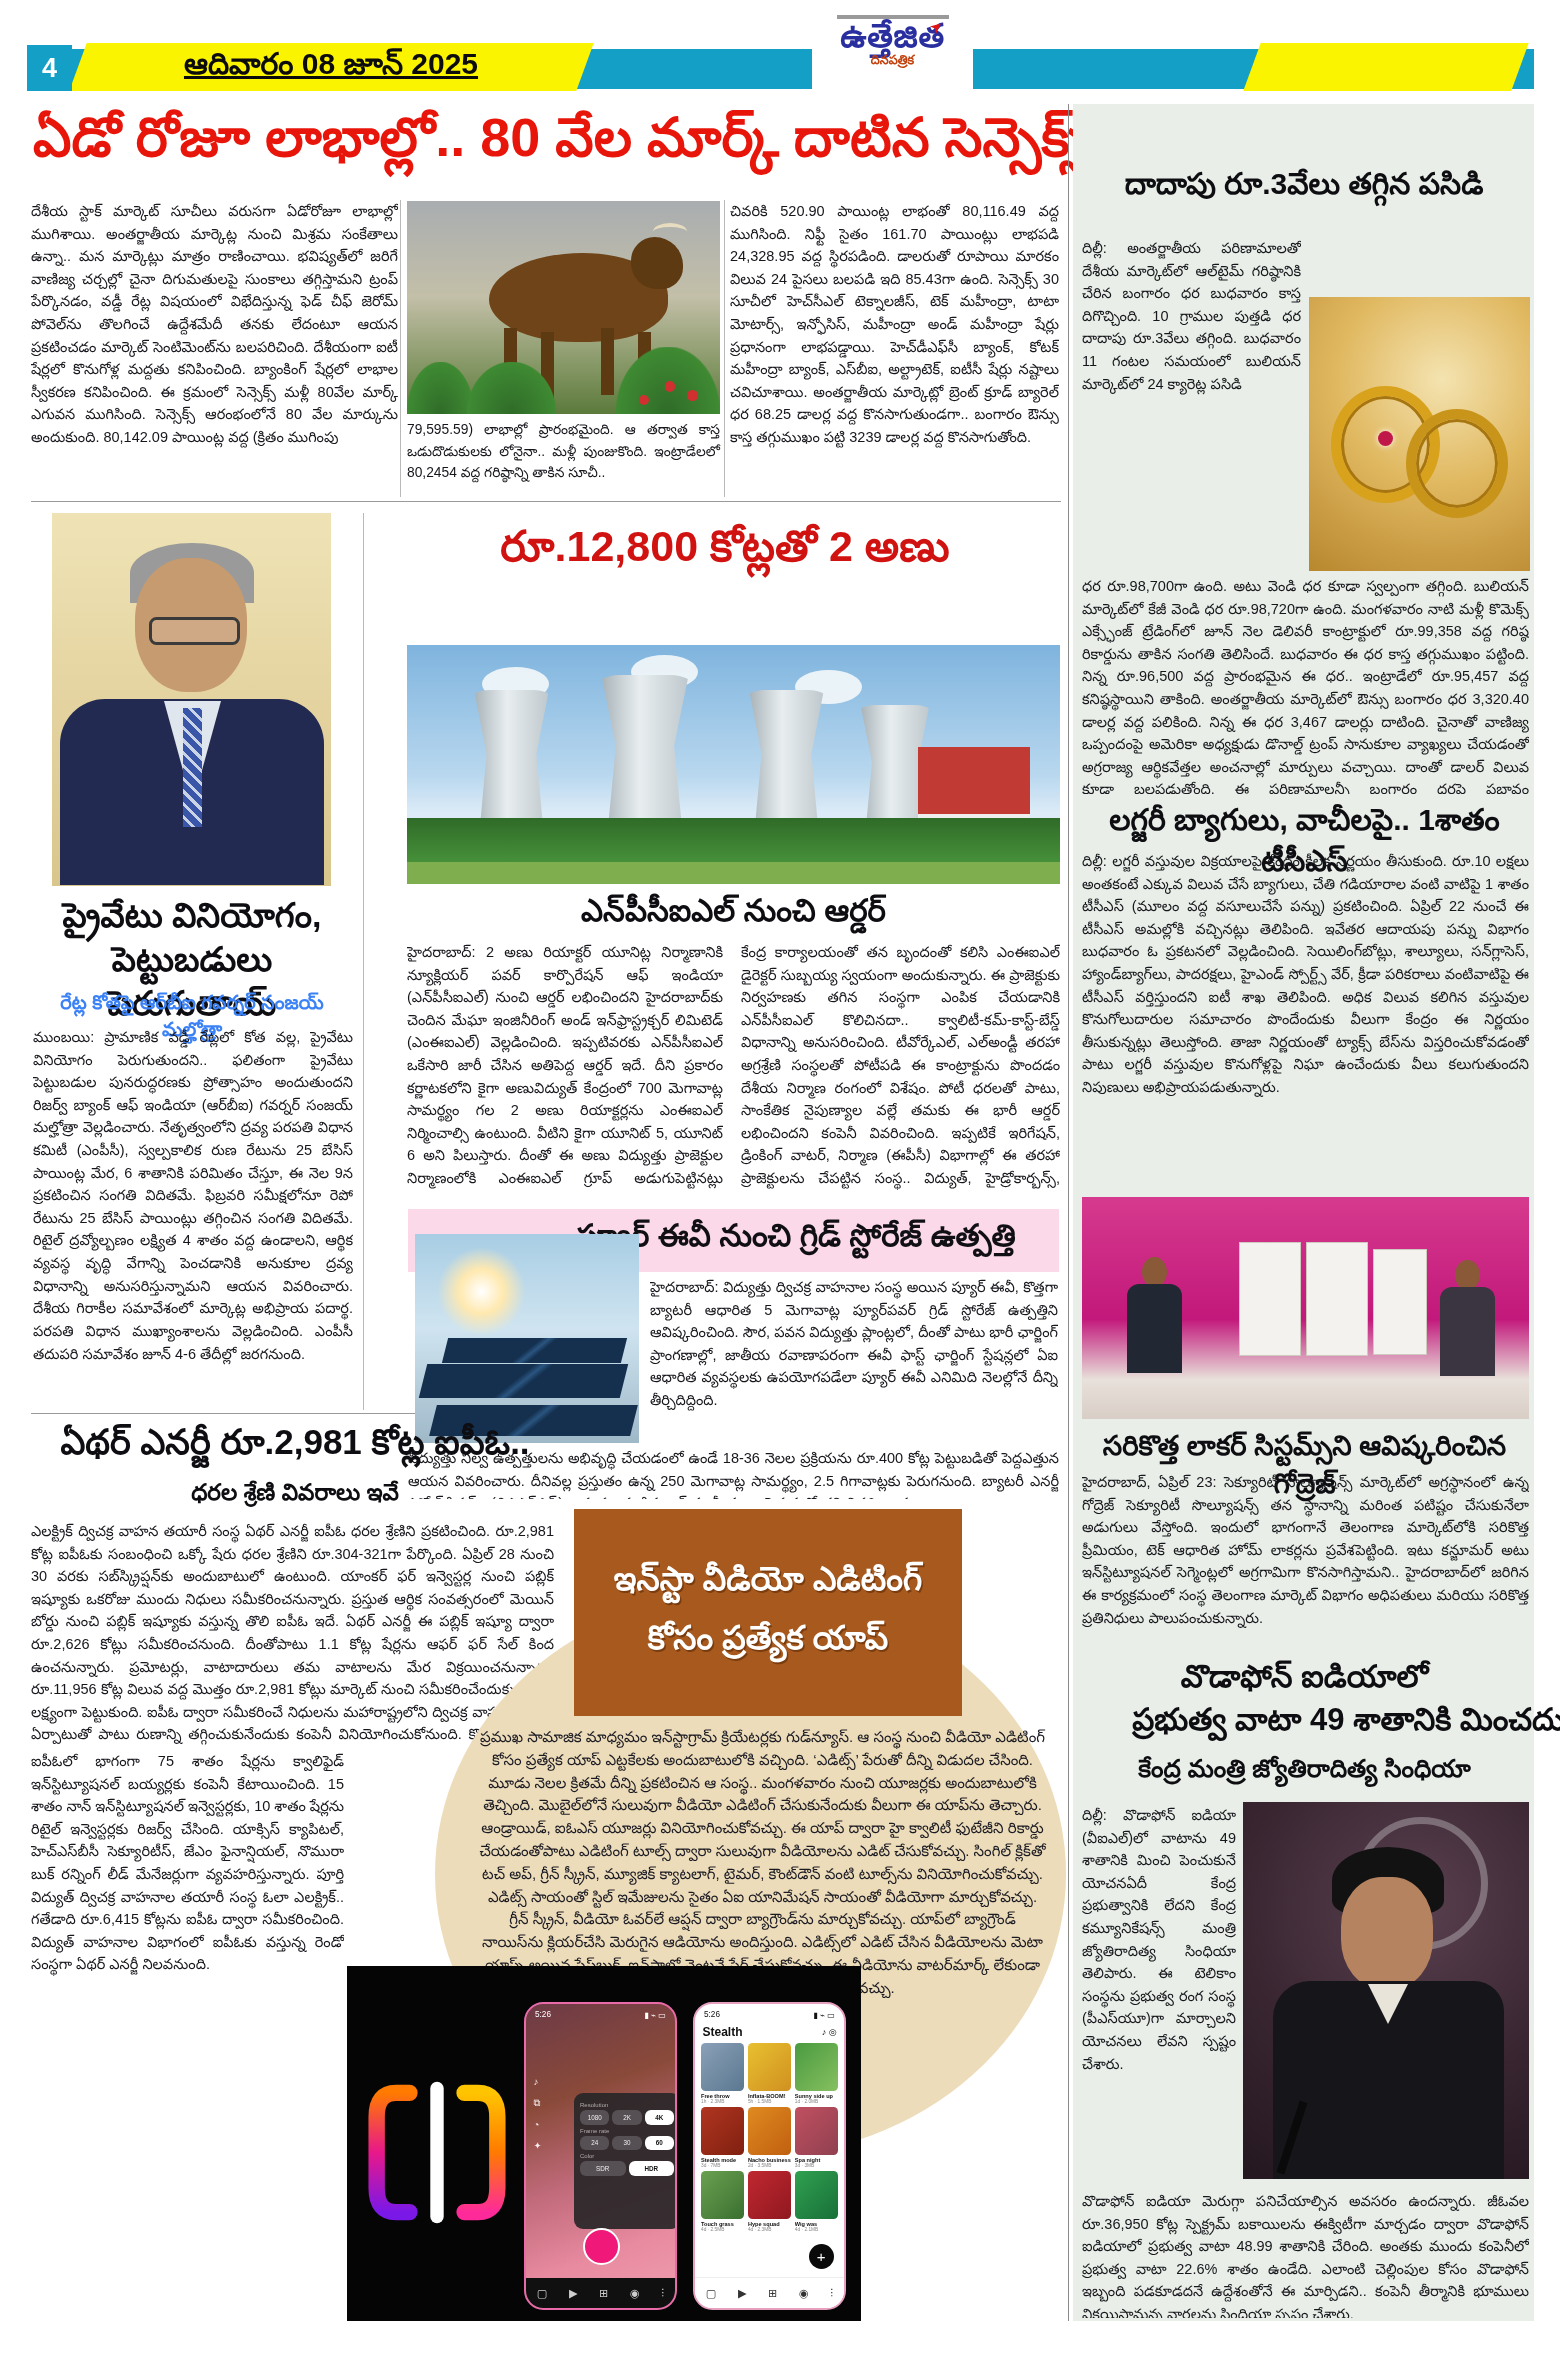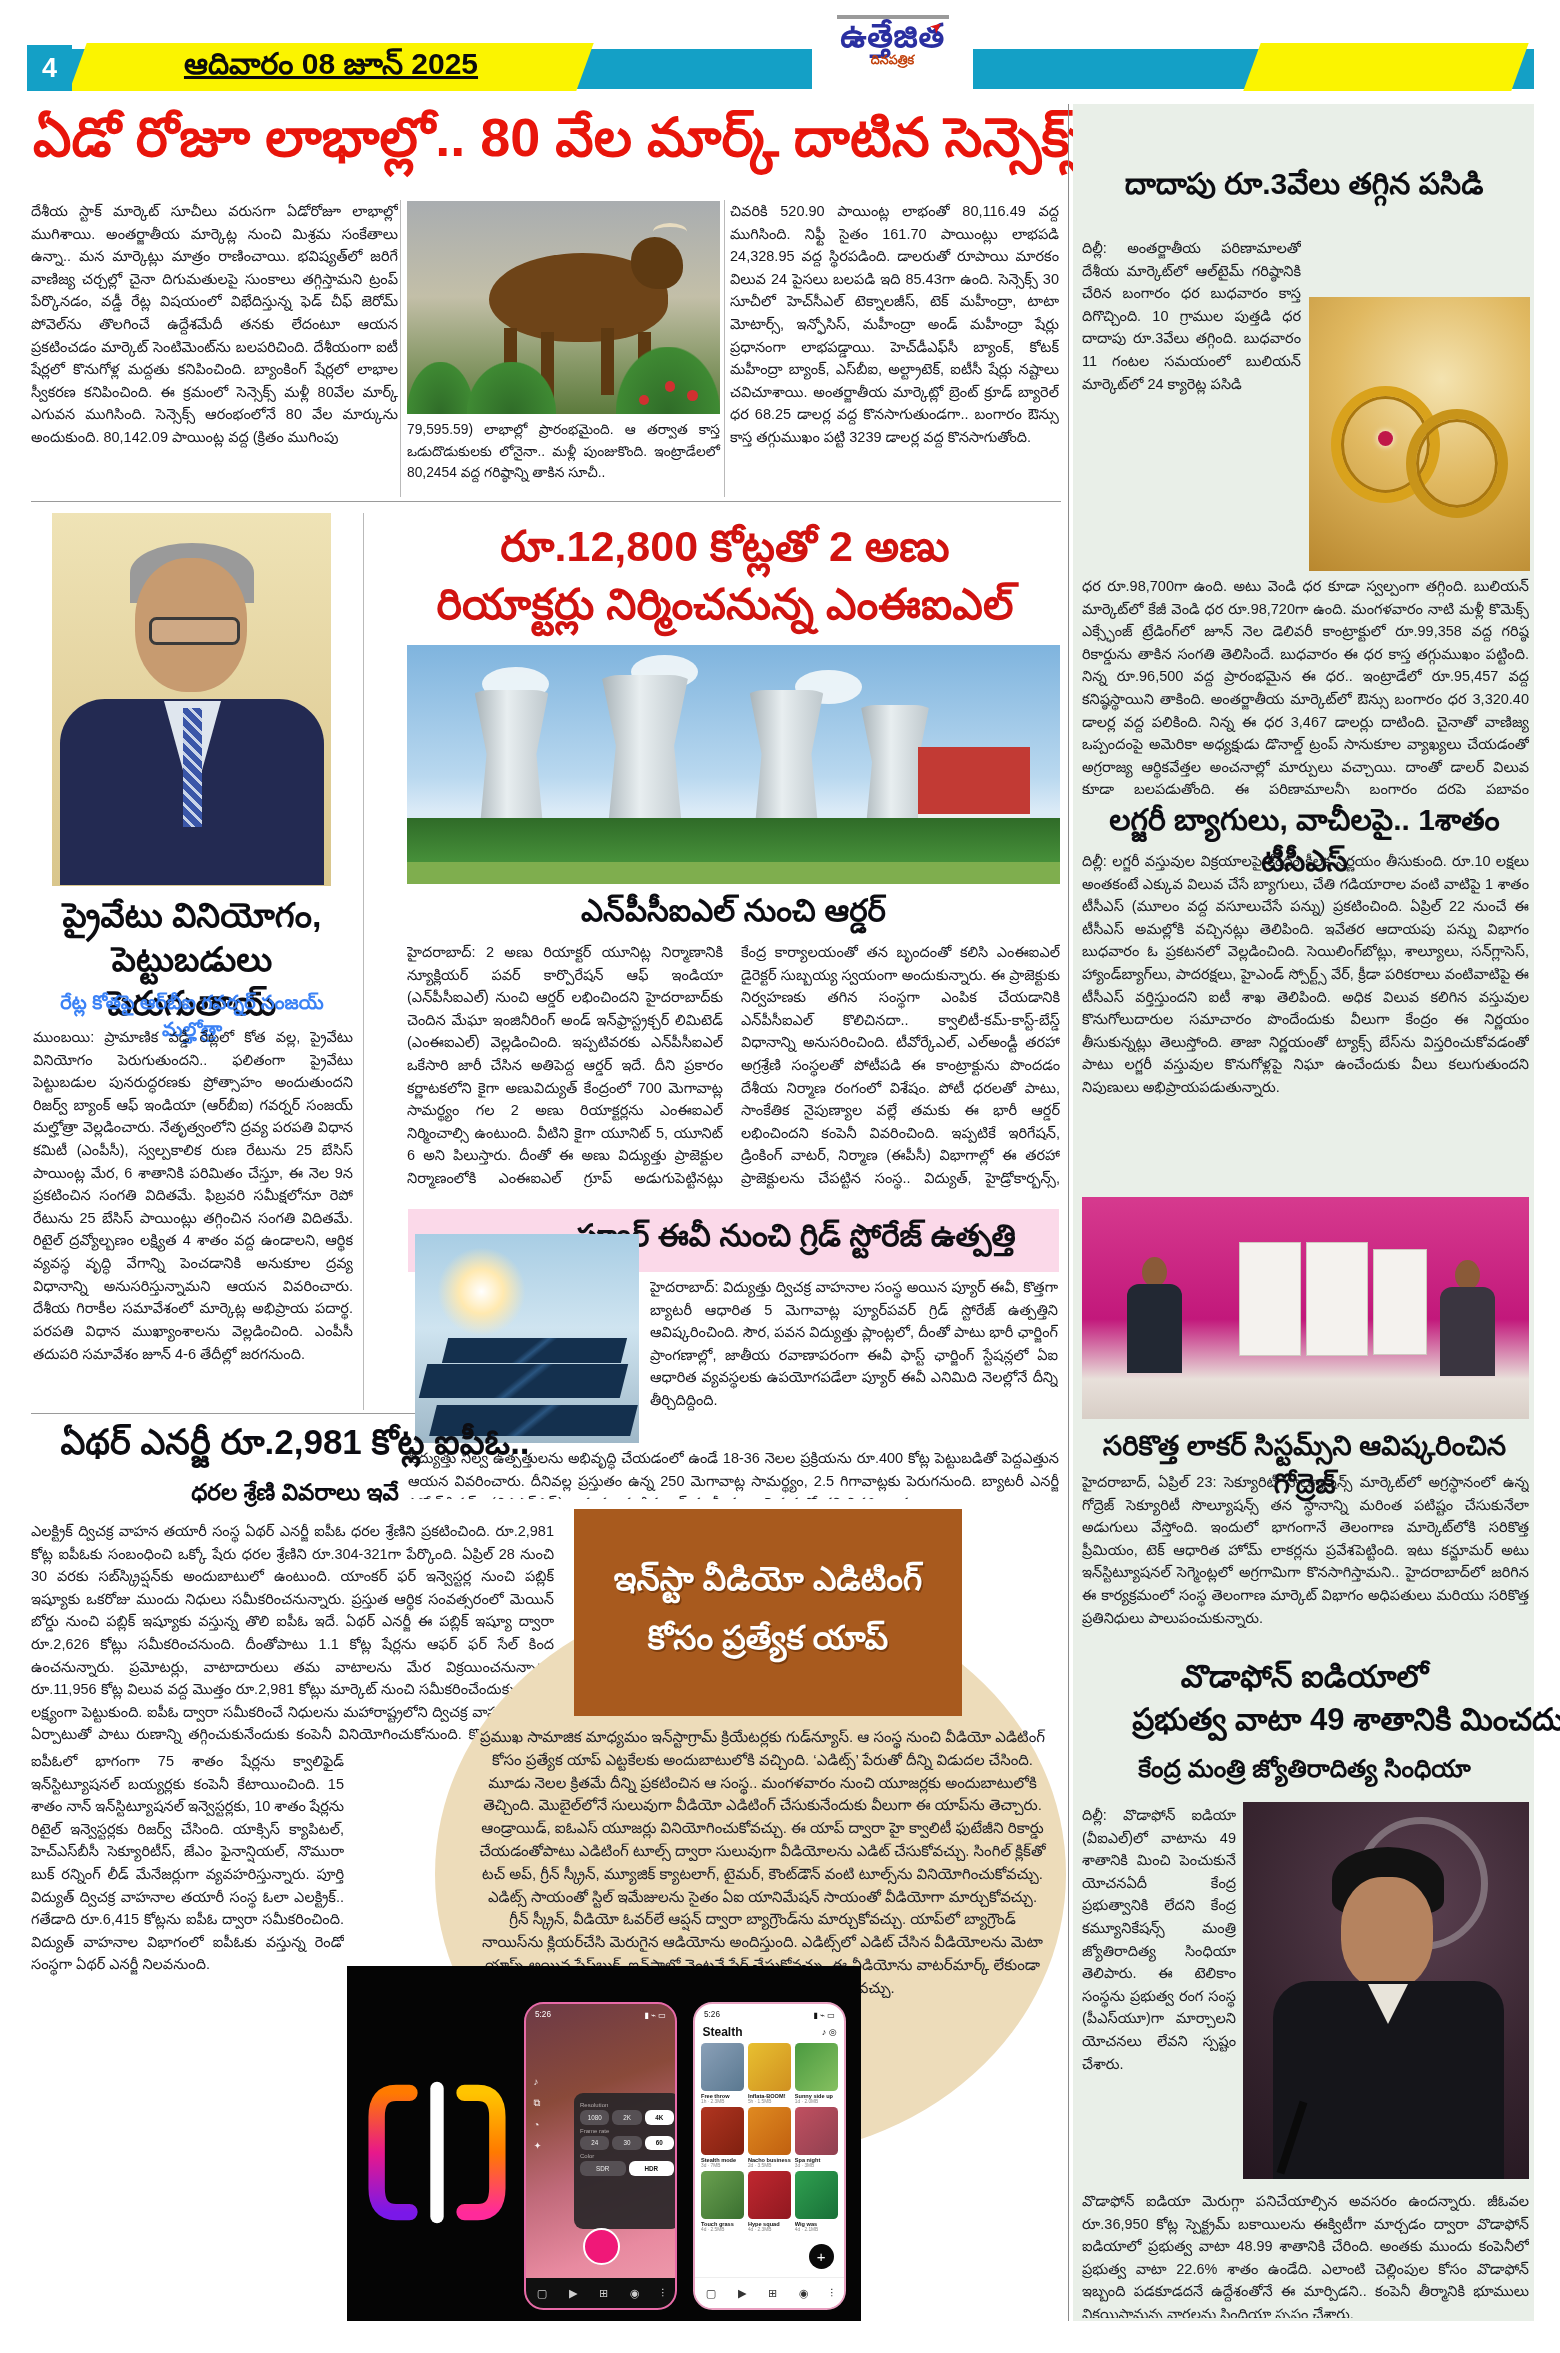--- a/index.html
+++ b/index.html
@@ -167,21 +167,20 @@
     <div>ప్రైవేటు వినియోగం,</div>
     <div>పెట్టుబడులు పెరుగుతాయ్</div>
   </div>
   <div class="abs ctr sub-red" style="left:28px;top:991px;width:328px;font-size:19.4px;">రేట్ల కోతపై ఆర్‌బీఐ గవర్నర్ సంజయ్ మల్హోత్రా</div>
   <div class="abs jtext" style="left:33px;top:1026px;width:320px;height:383px;overflow:hidden;">ముంబయి: ప్రామాణిక వడ్డీ రేట్లలో కోత వల్ల, ప్రైవేటు వినియోగం పెరుగుతుందని.. ఫలితంగా ప్రైవేటు పెట్టుబడుల పునరుద్ధరణకు ప్రోత్సాహం అందుతుందని రిజర్వ్ బ్యాంక్ ఆఫ్ ఇండియా (ఆర్‌బీఐ) గవర్నర్ సంజయ్ మల్హోత్రా వెల్లడించారు. నేతృత్వంలోని ద్రవ్య పరపతి విధాన కమిటీ (ఎంపీసీ), స్వల్పకాలిక రుణ రేటును 25 బేసిస్ పాయింట్ల మేర, 6 శాతానికి పరిమితం చేస్తూ, ఈ నెల 9న ప్రకటించిన సంగతి విదితమే. ఫిబ్రవరి సమీక్షలోనూ రెపో రేటును 25 బేసిస్ పాయింట్లు తగ్గించిన సంగతి విదితమే. రిటైల్ ద్రవ్యోల్బణం లక్ష్యిత 4 శాతం వద్ద ఉండాలని, ఆర్థిక వ్యవస్థ వృద్ధి వేగాన్ని పెంచడానికి అనుకూల ద్రవ్య విధానాన్ని అనుసరిస్తున్నామని ఆయన వివరించారు. దేశీయ గిరాకీల సమావేశంలో మార్కెట్ల అభిప్రాయ పదార్థ. పరపతి విధాన ముఖ్యాంశాలను వెల్లడించింది. ఎంపీసీ తదుపరి సమావేశం జూన్ 4-6 తేదీల్లో జరగనుంది.</div>
   <div class="abs vline" style="left:363px;top:513px;height:897px;"></div>
   <div class="abs hline" style="left:31px;top:1413px;width:523px;"></div>
 
   <div class="abs meil-headline">
     <div>రూ.12,800 కోట్లతో 2 అణు</div>
-    <div>రియాక్టర్లు నిర్మించనున్న ఎంఈఐఎల్</div>
   </div>
   <div class="abs photo meil-photo">
     <div class="steam" style="left:75px;top:22.4px;"></div>
     <div class="steam" style="left:224px;top:10.4px;"></div>
     <div class="steam" style="left:388px;top:25px;"></div>
     <div class="tower" style="left:60px;"></div>
     <div class="tower" style="left:186px;width:104px;height:157px;"></div>
     <div class="tower" style="left:335px;"></div>
     <div class="tower" style="left:447px;width:82px;height:127px;"></div>
     <div class="redbldg"></div>

